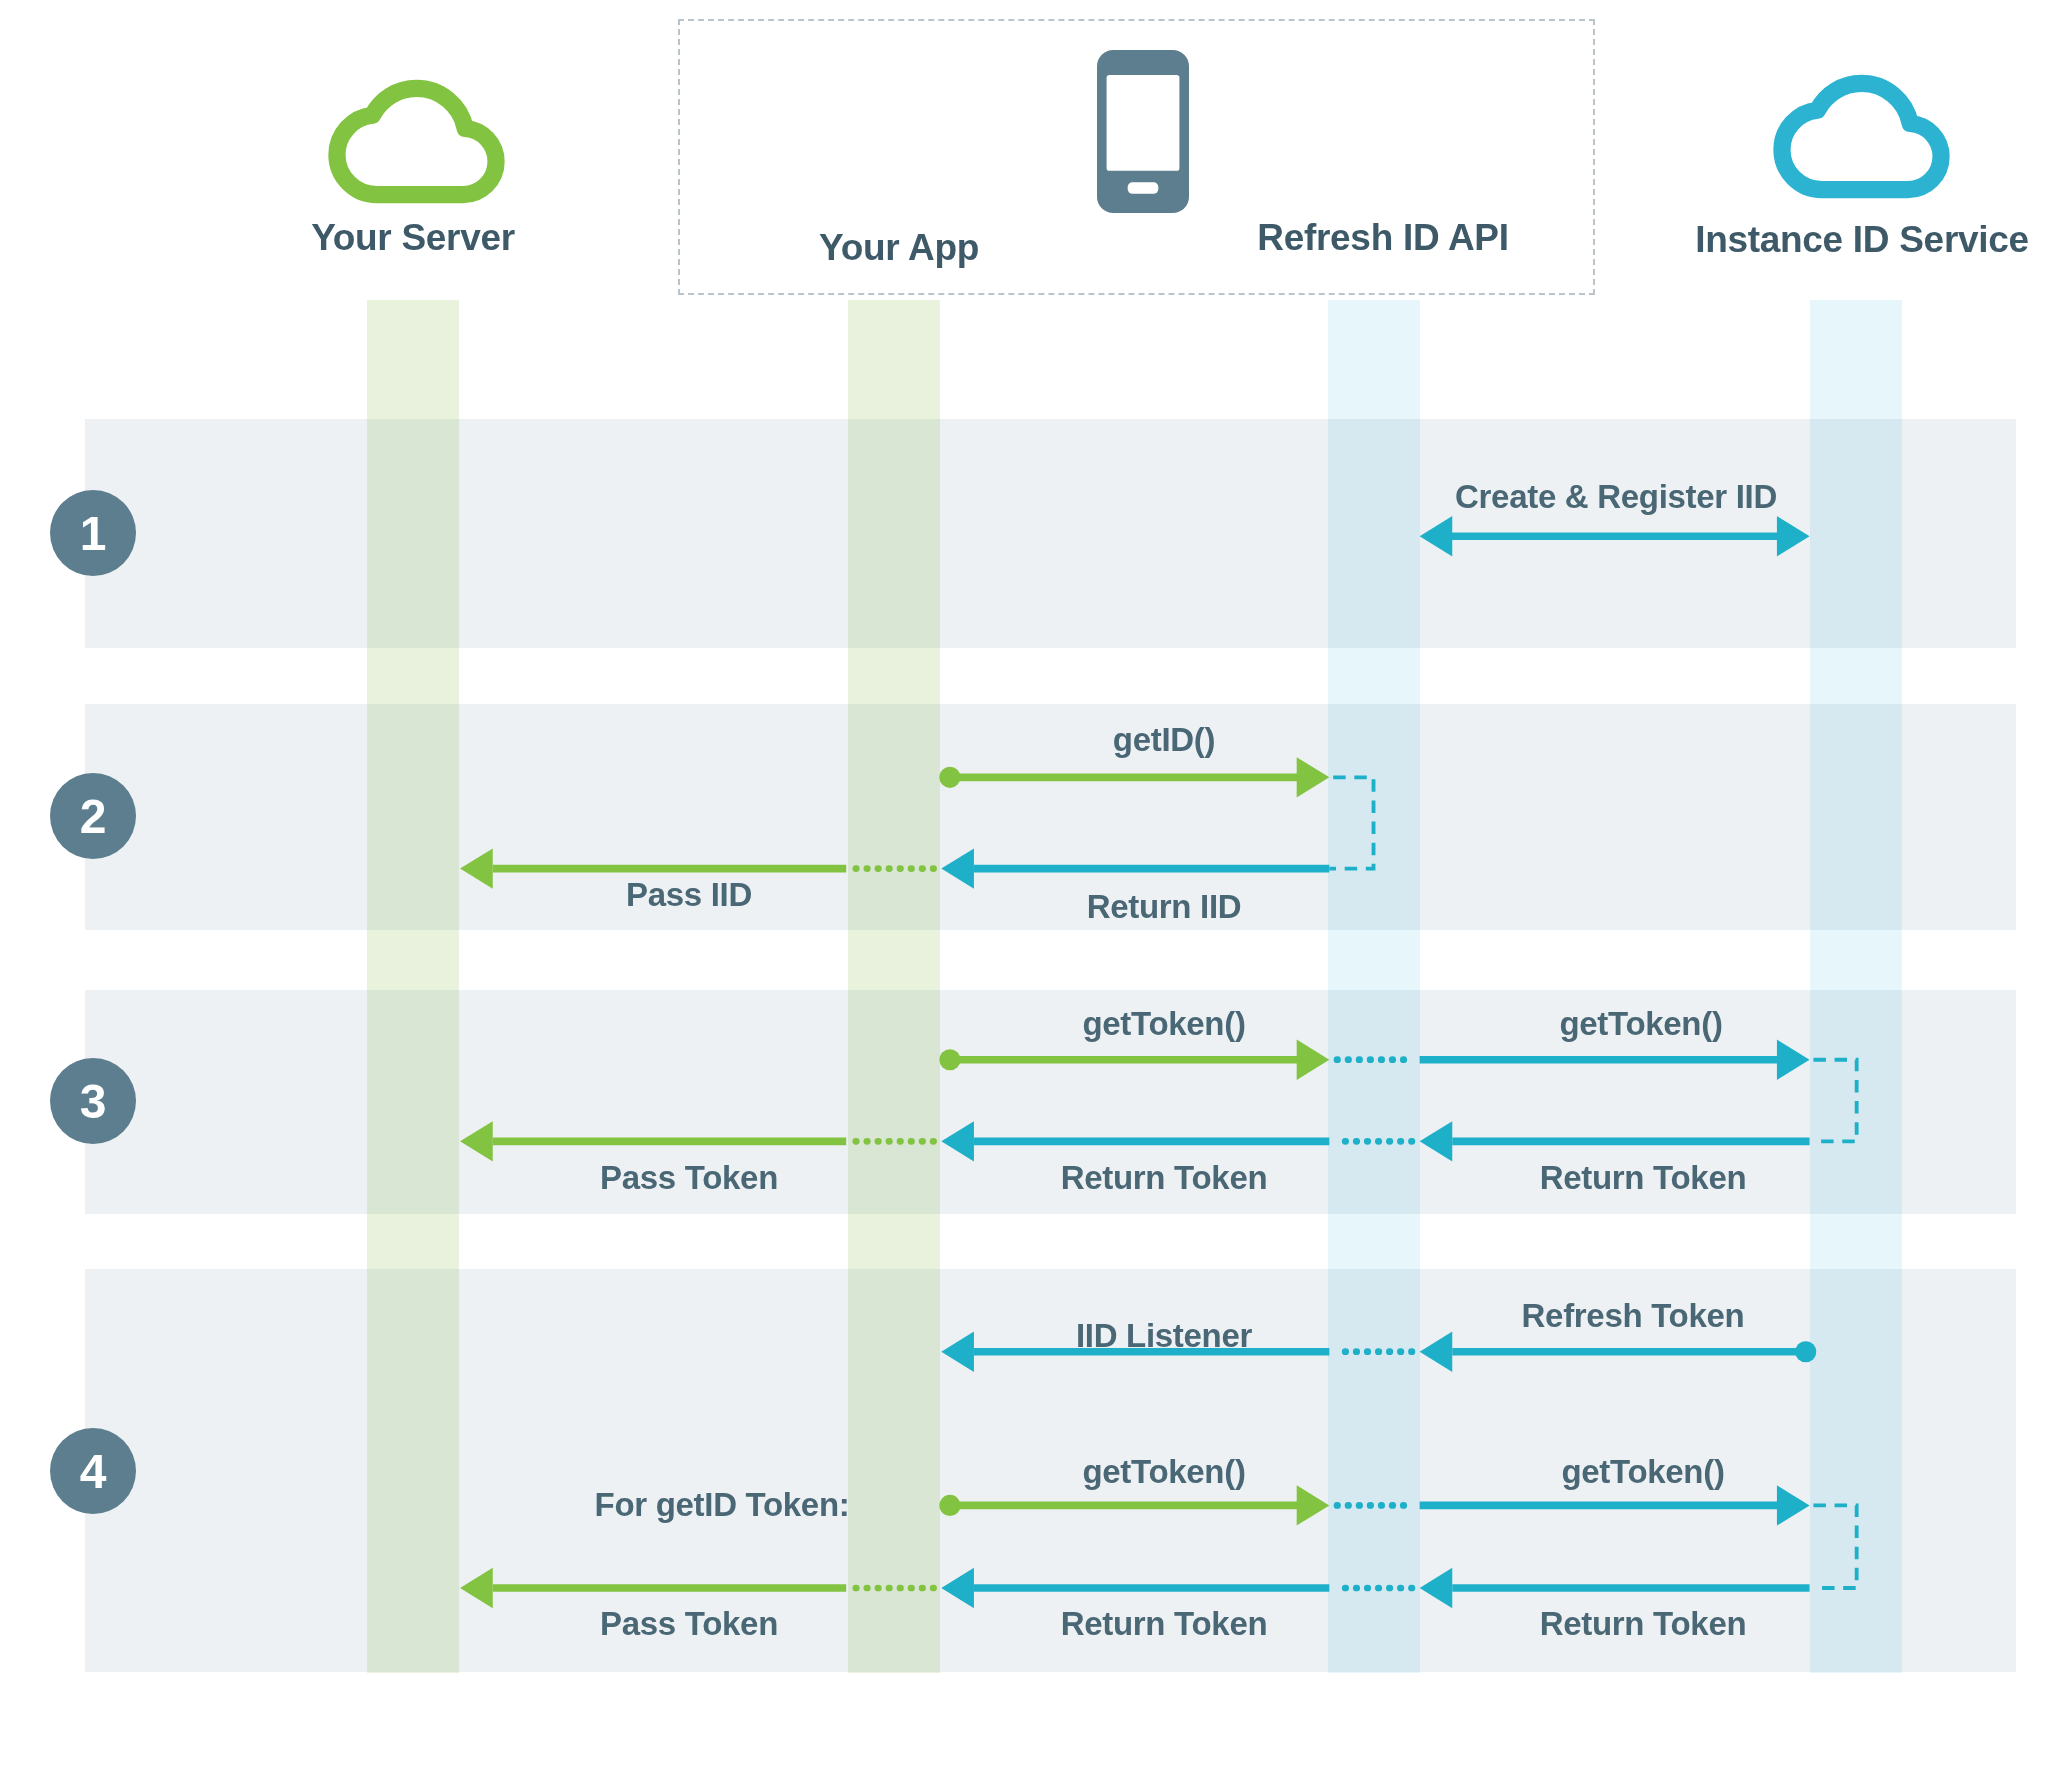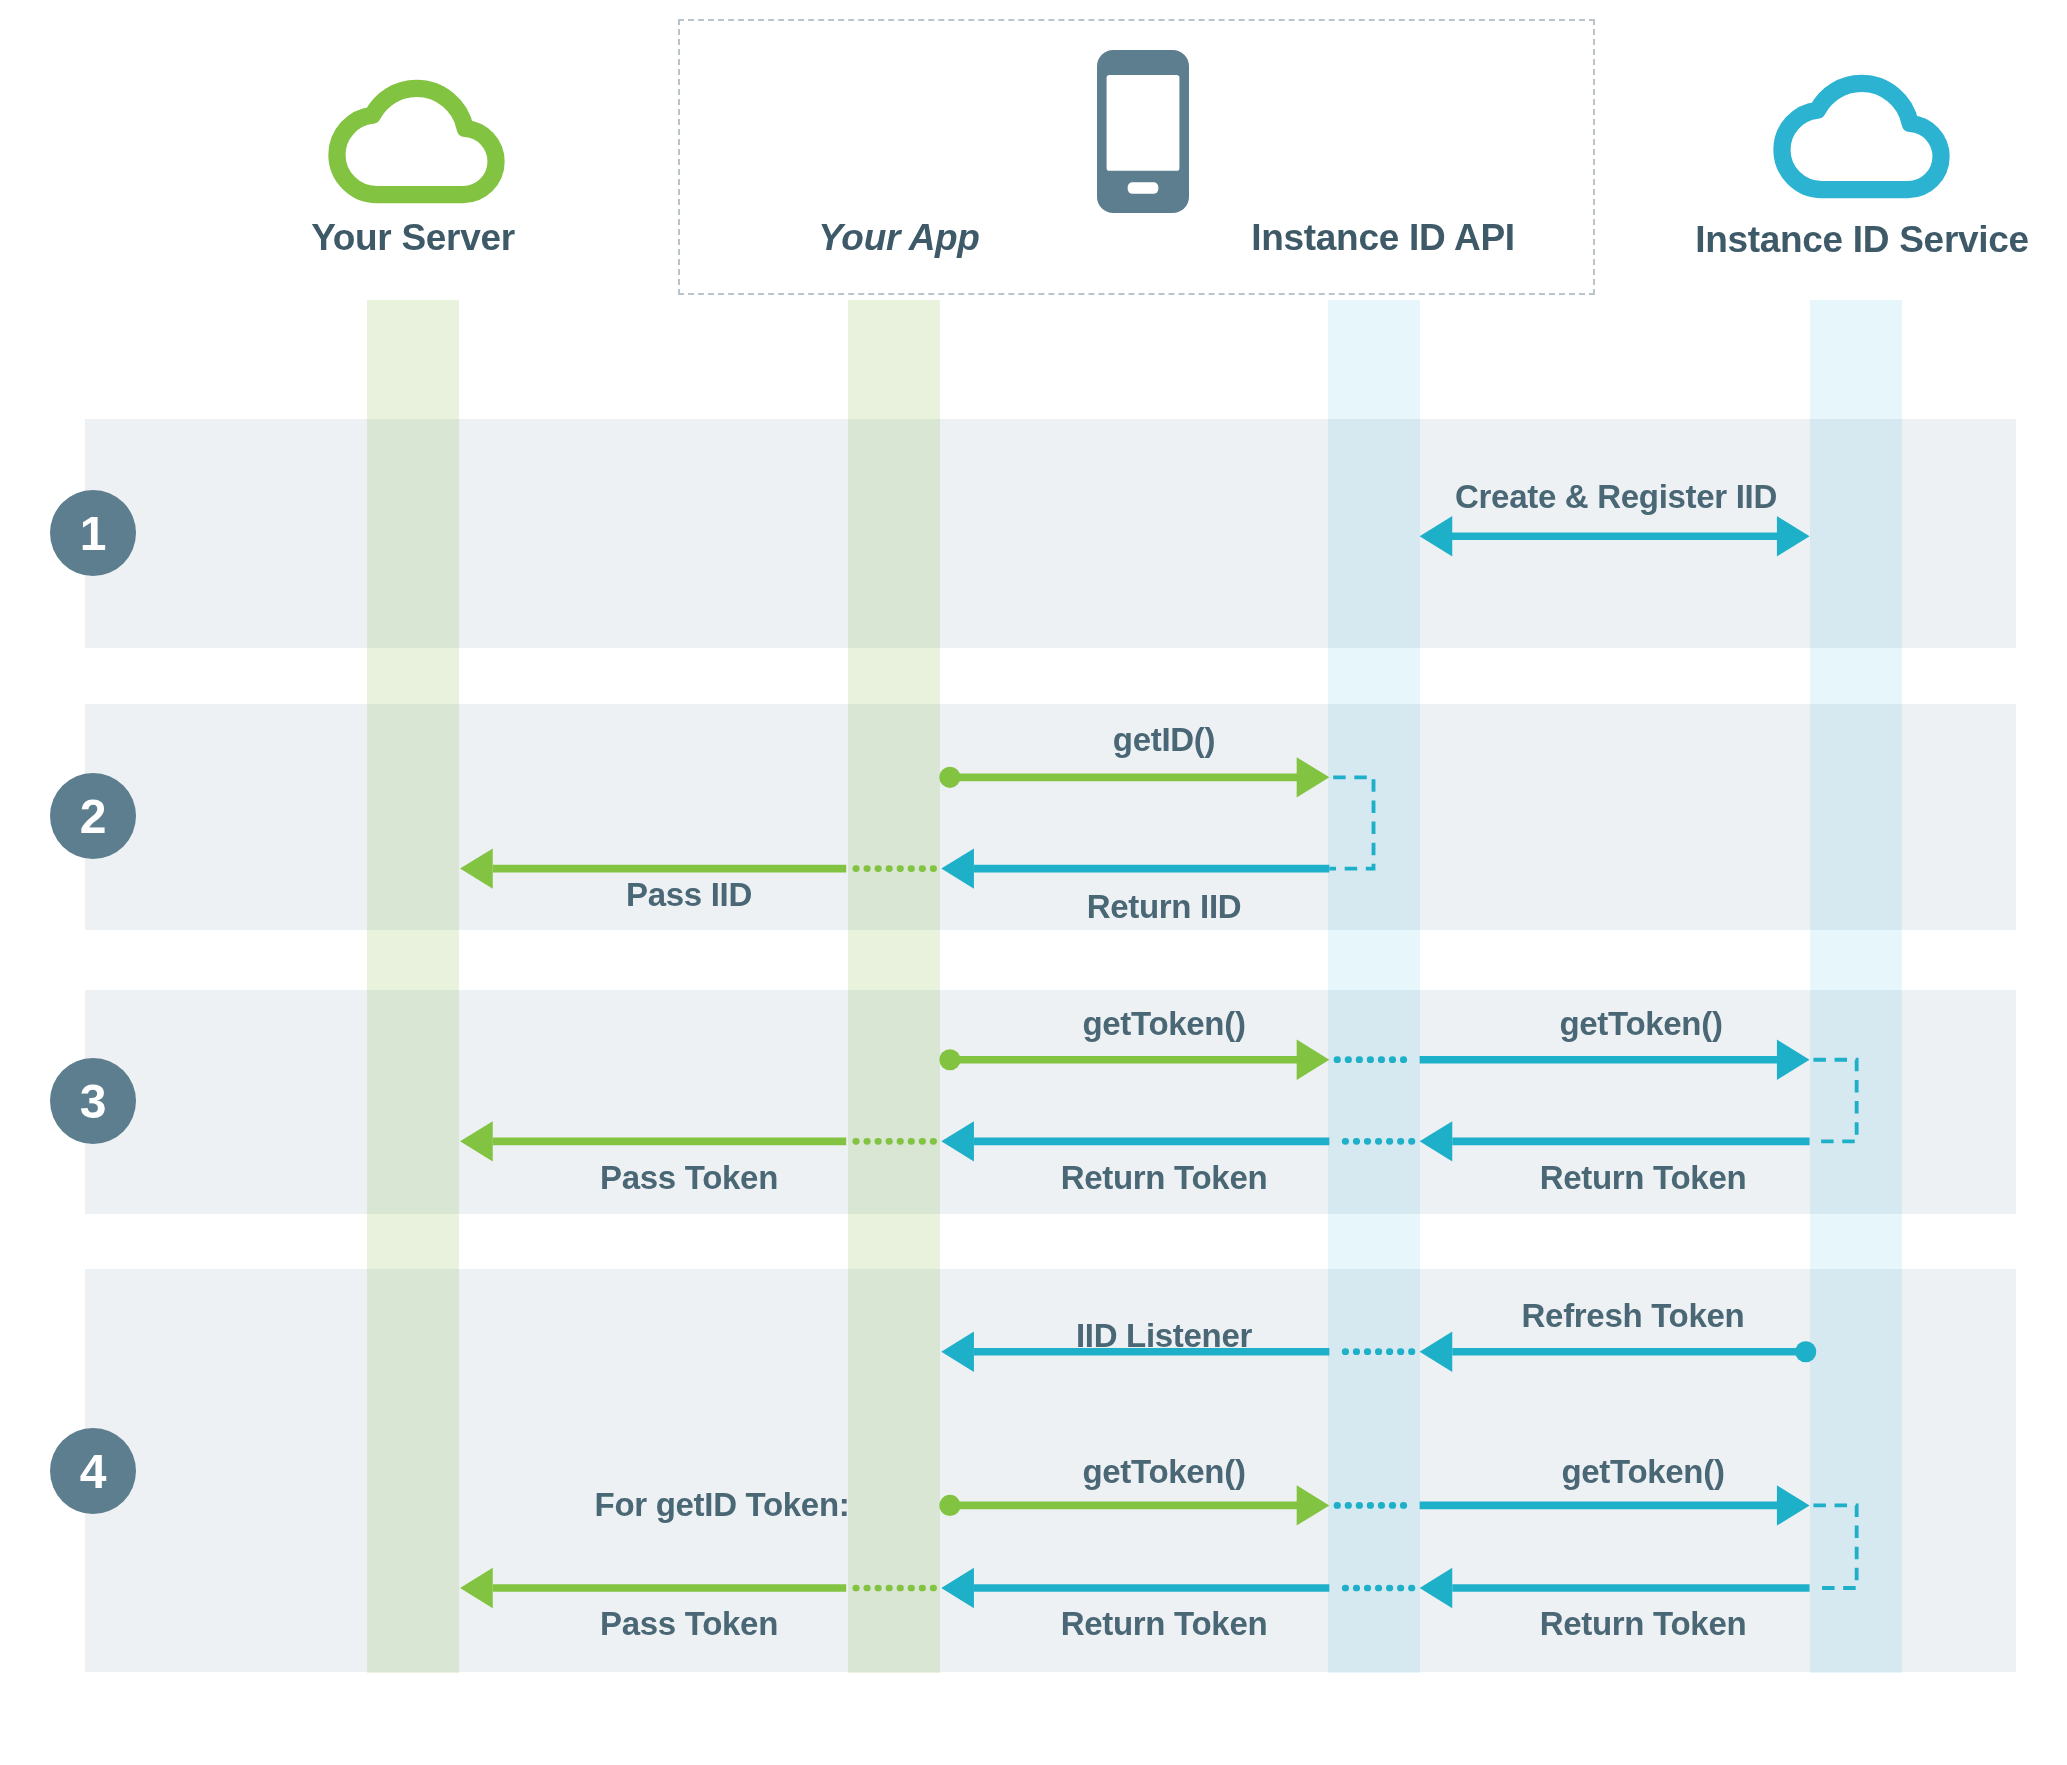--- a/index.html
+++ b/index.html
@@ -75,22 +75,22 @@
     <rect x="0" y="0" width="96" height="170" rx="17" fill="var(--slate)"></rect>
     <rect x="10" y="26" width="76" height="100" rx="3" fill="#ffffff"></rect>
     <rect x="32" y="138" width="32" height="12" rx="5" fill="#ffffff"></rect>
   </svg>
 
   <svg class="overlay" style="left:1772px;top:67px;" width="179" height="139" viewBox="-1.5 1.6 27 20.8">
     <path class="cloud teal" stroke-width="2.6" d="M19.35,10.04 C18.67,6.59 15.64,4 12,4 C9.11,4 6.6,5.64 5.35,8.04 C2.34,8.36 0,10.91 0,14 c0,3.31 2.69,6 6,6 h13 c2.76,0 5,-2.24 5,-5 C24,12.36 21.95,10.22 19.35,10.04 z"></path>
   </svg>
 
   <div class="hdr" style="left:413px;top:217px;">Your Server</div>
-  <div class="hdr" style="left:899px;top:217px;font-style:italic;">Your App</div>
-  <div class="hdr" style="left:1383px;top:217px;">Instance ID API</div>
+  <div class="hdr" style="left:899px;top:227px;">Your App</div>
+  <div class="hdr" style="left:1383px;top:217px;">Refresh ID API</div>
   <div class="hdr" style="left:1862px;top:219px;">Instance ID Service</div>
 
   <div class="step-circle" style="left:50px;top:490px;">1</div>
   <div class="step-circle" style="left:50px;top:773px;">2</div>
   <div class="step-circle" style="left:50px;top:1058px;">3</div>
   <div class="step-circle" style="left:50px;top:1428px;">4</div>
 
   <svg class="overlay" width="2067" height="1766" viewBox="0 0 2152 1838">
 
     <g>

